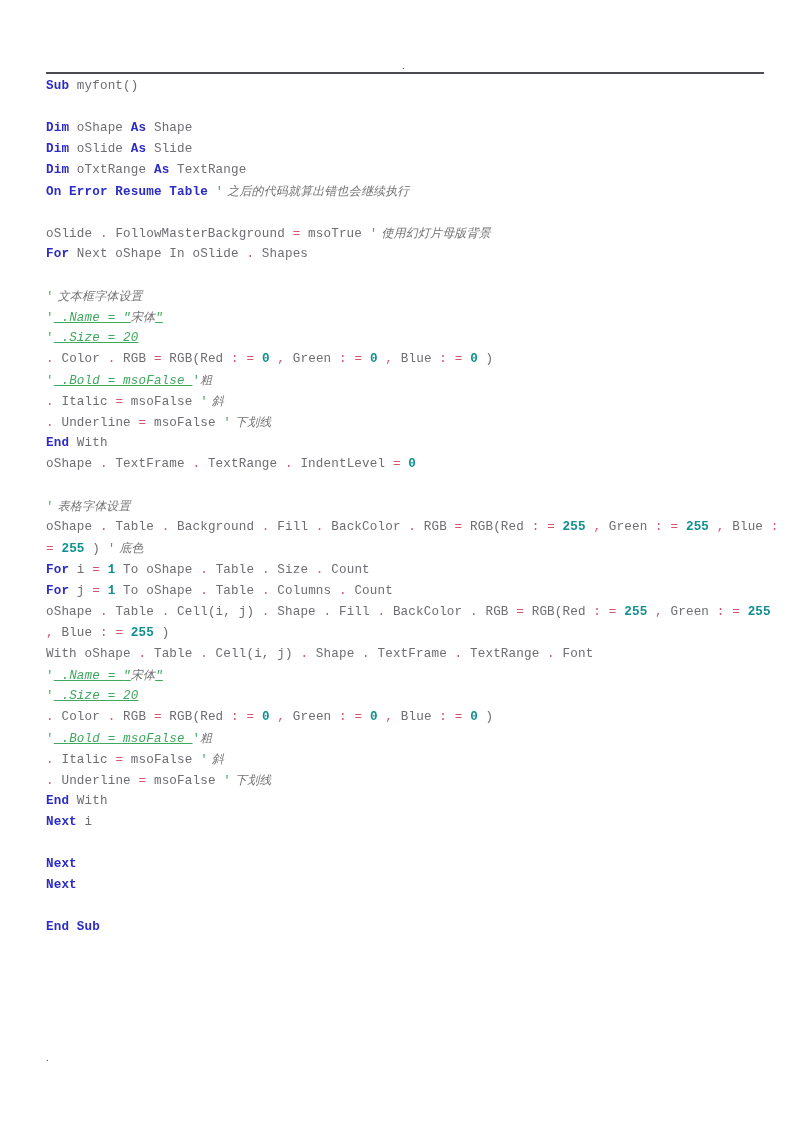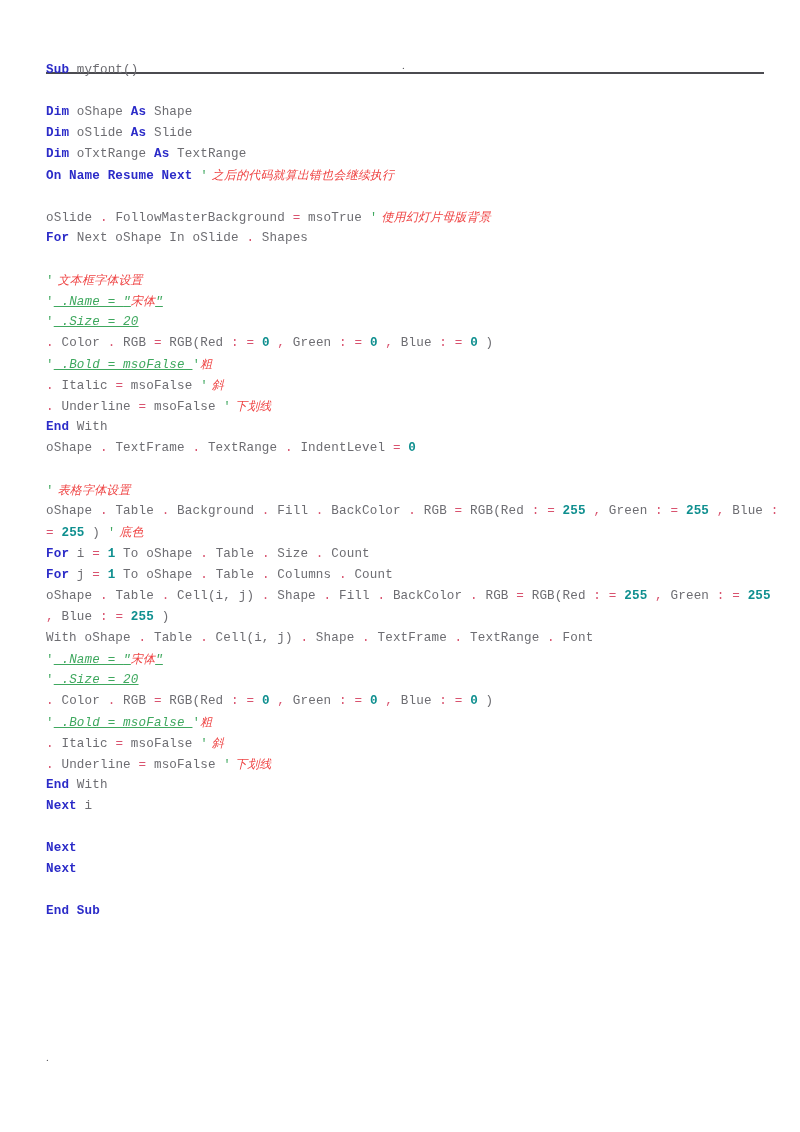--- a/index.html
+++ b/index.html
@@ -34,21 +34,21 @@
     position: absolute;
     left: 46px;
     top: 72px;
     width: 718px;
     height: 2px;
     background: #4b4b50;
   }
   .code {
     position: absolute;
     left: 46px;
-    top: 60px;
+    top: 76px;
     width: 740px;
   }
   .line {
     font-size: 12.6px;
     line-height: 21px;
     height: 21px;
     white-space: pre;
     color: #6d6d72;
     letter-spacing: 0.15px;
   }
@@ -56,21 +56,21 @@
   .line.wrap {
     white-space: pre-wrap;
     height: auto;
   }
   
   .kw   { color: #2b2bc8; font-weight: bold; }
   .id   { color: #6d6d72; }
   .op   { color: #d9536f; }
   .num  { color: #0f8f8f; font-weight: bold; }
   .cmt  { color: #3fa85f; font-style: italic; text-decoration: underline; }
-  .cmt-cn { color: #ef4444; font-style: italic; font-family: "DejaVu Sans", sans-serif; font-size: 12px; }
+  .cmt-cn { color: #737373; font-style: italic; font-family: "DejaVu Sans", sans-serif; font-size: 12px; }
   .cmt-mark { color: #3fa85f; font-style: normal; }
   .footer-dot {
     position: absolute;
     left: 46px;
     top: 1052px;
     font-size: 11px;
     color: #55555a;
     font-family: "Liberation Serif", serif;
     line-height: 10px;
   }
@@ -83,21 +83,21 @@
   <div class="header-dot">.</div>
 
   <div class="rule"></div>
 
   <div class="code" id="code-listing">
       <div class="line"><span class="kw">Sub</span><span class="id"> myfont()</span></div>
       <div class="line blank">&nbsp;</div>
       <div class="line"><span class="kw">Dim</span><span class="id"> oShape </span><span class="kw">As</span><span class="id"> Shape</span></div>
       <div class="line"><span class="kw">Dim</span><span class="id"> oSlide </span><span class="kw">As</span><span class="id"> Slide</span></div>
       <div class="line"><span class="kw">Dim</span><span class="id"> oTxtRange </span><span class="kw">As</span><span class="id"> TextRange</span></div>
-      <div class="line"><span class="kw">On Name Resume Next</span><span class="id"> </span><span class="cmt-mark">'</span><span class="cmt-cn"> 之后的代码就算出错也会继续执行</span></div>
+      <div class="line"><span class="kw">On Error Resume Table</span><span class="id"> </span><span class="cmt-mark">'</span><span class="cmt-cn"> 之后的代码就算出错也会继续执行</span></div>
       <div class="line blank">&nbsp;</div>
       <div class="line"><span class="id">oSlide </span><span class="op">.</span><span class="id"> FollowMasterBackground </span><span class="op">=</span><span class="id"> msoTrue </span><span class="cmt-mark">'</span><span class="cmt-cn"> 使用幻灯片母版背景</span></div>
       <div class="line"><span class="kw">For</span><span class="id"> Next oShape In oSlide </span><span class="op">.</span><span class="id"> Shapes</span></div>
       <div class="line blank">&nbsp;</div>
       <div class="line"><span class="cmt-mark">'</span><span class="cmt-cn"> 文本框字体设置</span></div>
       <div class="line"><span class="cmt-mark">'</span><span class="cmt"> .Name = </span><span class="cmt">"</span><span class="cmt-cn">宋体</span><span class="cmt">"</span></div>
       <div class="line"><span class="cmt-mark">'</span><span class="cmt"> .Size = 20</span></div>
       <div class="line"><span class="op">.</span><span class="id"> Color </span><span class="op">.</span><span class="id"> RGB </span><span class="op">=</span><span class="id"> RGB(Red </span><span class="op">:</span><span class="id"> </span><span class="op">=</span><span class="id"> </span><span class="num">0</span><span class="id"> </span><span class="op">,</span><span class="id"> Green </span><span class="op">:</span><span class="id"> </span><span class="op">=</span><span class="id"> </span><span class="num">0</span><span class="id"> </span><span class="op">,</span><span class="id"> Blue </span><span class="op">:</span><span class="id"> </span><span class="op">=</span><span class="id"> </span><span class="num">0</span><span class="id"> )</span></div>
       <div class="line"><span class="cmt-mark">'</span><span class="cmt"> .Bold = msoFalse </span><span class="cmt-mark">'</span><span class="cmt-cn">粗</span></div>
       <div class="line"><span class="op">.</span><span class="id"> Italic </span><span class="op">=</span><span class="id"> msoFalse </span><span class="cmt-mark">'</span><span class="cmt-cn"> 斜</span></div>

